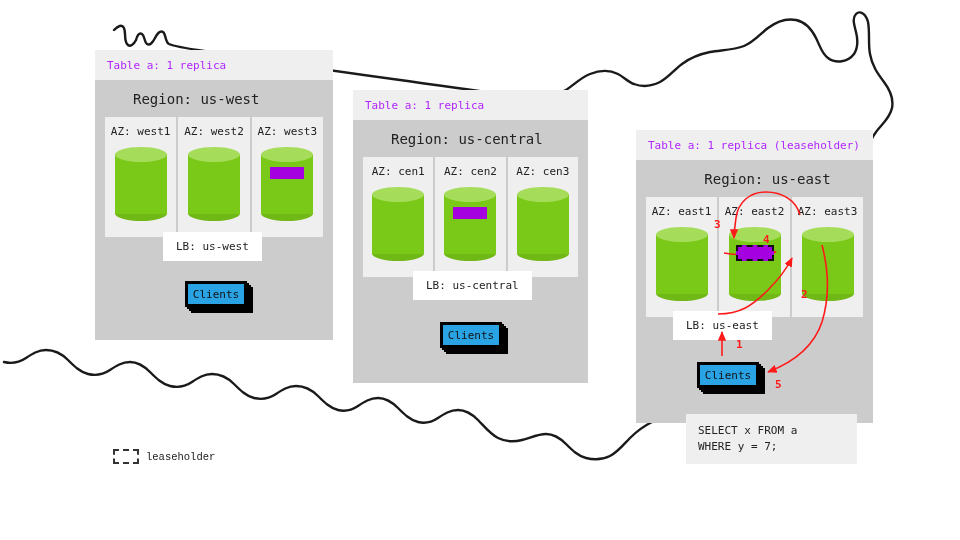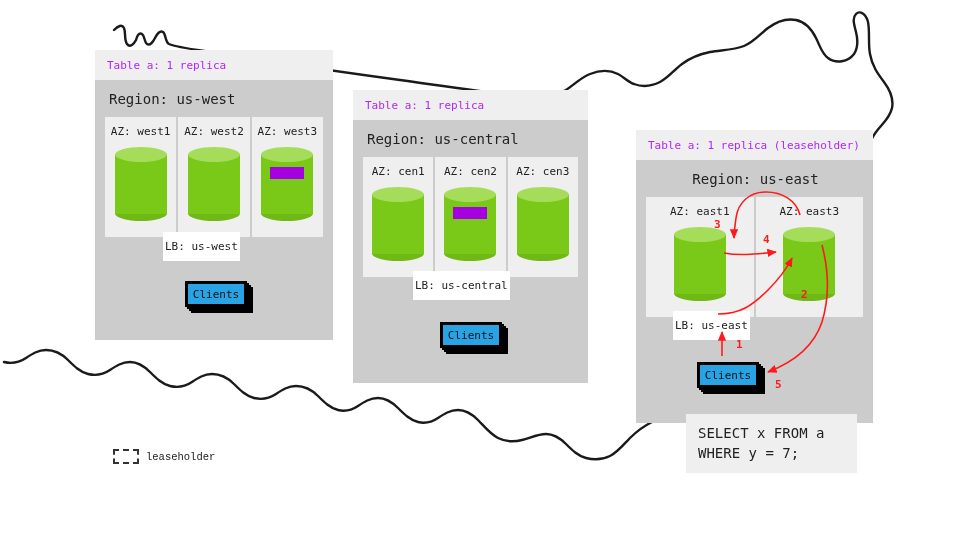--- a/index.html
+++ b/index.html
@@ -13,21 +13,21 @@
   .region-panel{position:absolute;}
   .panel-title{
     background:#efefef;color:#b026ff;
     font-size:11px;line-height:1;
     padding:10px 20px 9px 12px;
     white-space:nowrap;
   }
   .panel-body{background:#cccccc;padding:0 10px 10px 10px;}
   .region-label{
     color:#222;font-size:14px;
-    padding:11px 2px 10px 4px;white-space:nowrap;
+    padding:11px 2px 10px 4px;white-space:nowrap;margin-left:24px;
   }
   .az-row{display:flex;gap:2px;}
   .az-cell{
     background:#efefef;
     display:flex;flex-direction:column;align-items:center;
     padding:8px 0 16px 0;
     flex:1;
   }
   .az-label{font-size:11px;color:#222;margin-bottom:9px;white-space:nowrap;}
 
@@ -48,39 +48,39 @@
   .replica{
     position:absolute;left:9px;top:20px;width:34px;height:12px;
     background:#a400e0;z-index:4;
   }
   .replica.leaseholder{border:2px dashed #111;left:7px;top:18px;}
 
   
   .lb-box{
     position:absolute;background:#ffffff;
     font-size:11px;color:#222;
-    padding:8px 2px;white-space:nowrap;text-align:center;
+    padding:8px 13px;white-space:nowrap;text-align:center;
   }
 
   
   .clients{position:absolute;width:60px;height:24px;}
   .clients .sheet{position:absolute;background:#2aa3e5;border:3px solid #000000;}
   .clients .sheet.s3{left:6px;top:6px;width:56px;height:20px;}
   .clients .sheet.s2{left:4px;top:4px;width:56px;height:20px;}
   .clients .sheet.s1{left:2px;top:2px;width:56px;height:20px;}
   .clients .sheet.front{
     left:0;top:0;width:56px;height:20px;
     display:flex;align-items:center;justify-content:center;
     font-size:11px;color:#111;
   }
 
   
   .sql-box{
     position:absolute;background:#efefef;
-    font-size:14px;color:#222;line-height:1.45;
+    font-size:11px;color:#222;line-height:1.45;
     padding:9px 12px;white-space:pre;
   }
 
   
   .legend{position:absolute;display:flex;align-items:center;gap:7px;}
   .legend .swatch{width:22px;height:11px;border:2px dashed #333;}
   .legend .legend-text{font-size:10.5px;color:#222;}
 
   
   #anno-layer{position:absolute;left:0;top:0;width:960px;height:540px;pointer-events:none;}
@@ -323,20 +323,29 @@
 
       <div class="az-cell">
         <div class="az-label">AZ: east1</div>
         <div class="cyl">
           <div class="bot"></div>
           <div class="body"></div>
           <div class="top"></div>
         </div>
       </div>
 
+      <div class="az-cell">
+        <div class="az-label">AZ: east2</div>
+        <div class="cyl">
+          <div class="bot"></div>
+          <div class="body"></div>
+          <div class="top"></div>
+          <div class="replica leaseholder"></div>
+        </div>
+      </div>
 
       <div class="az-cell">
         <div class="az-label">AZ: east3</div>
         <div class="cyl">
           <div class="bot"></div>
           <div class="body"></div>
           <div class="top"></div>
         </div>
       </div>
 

